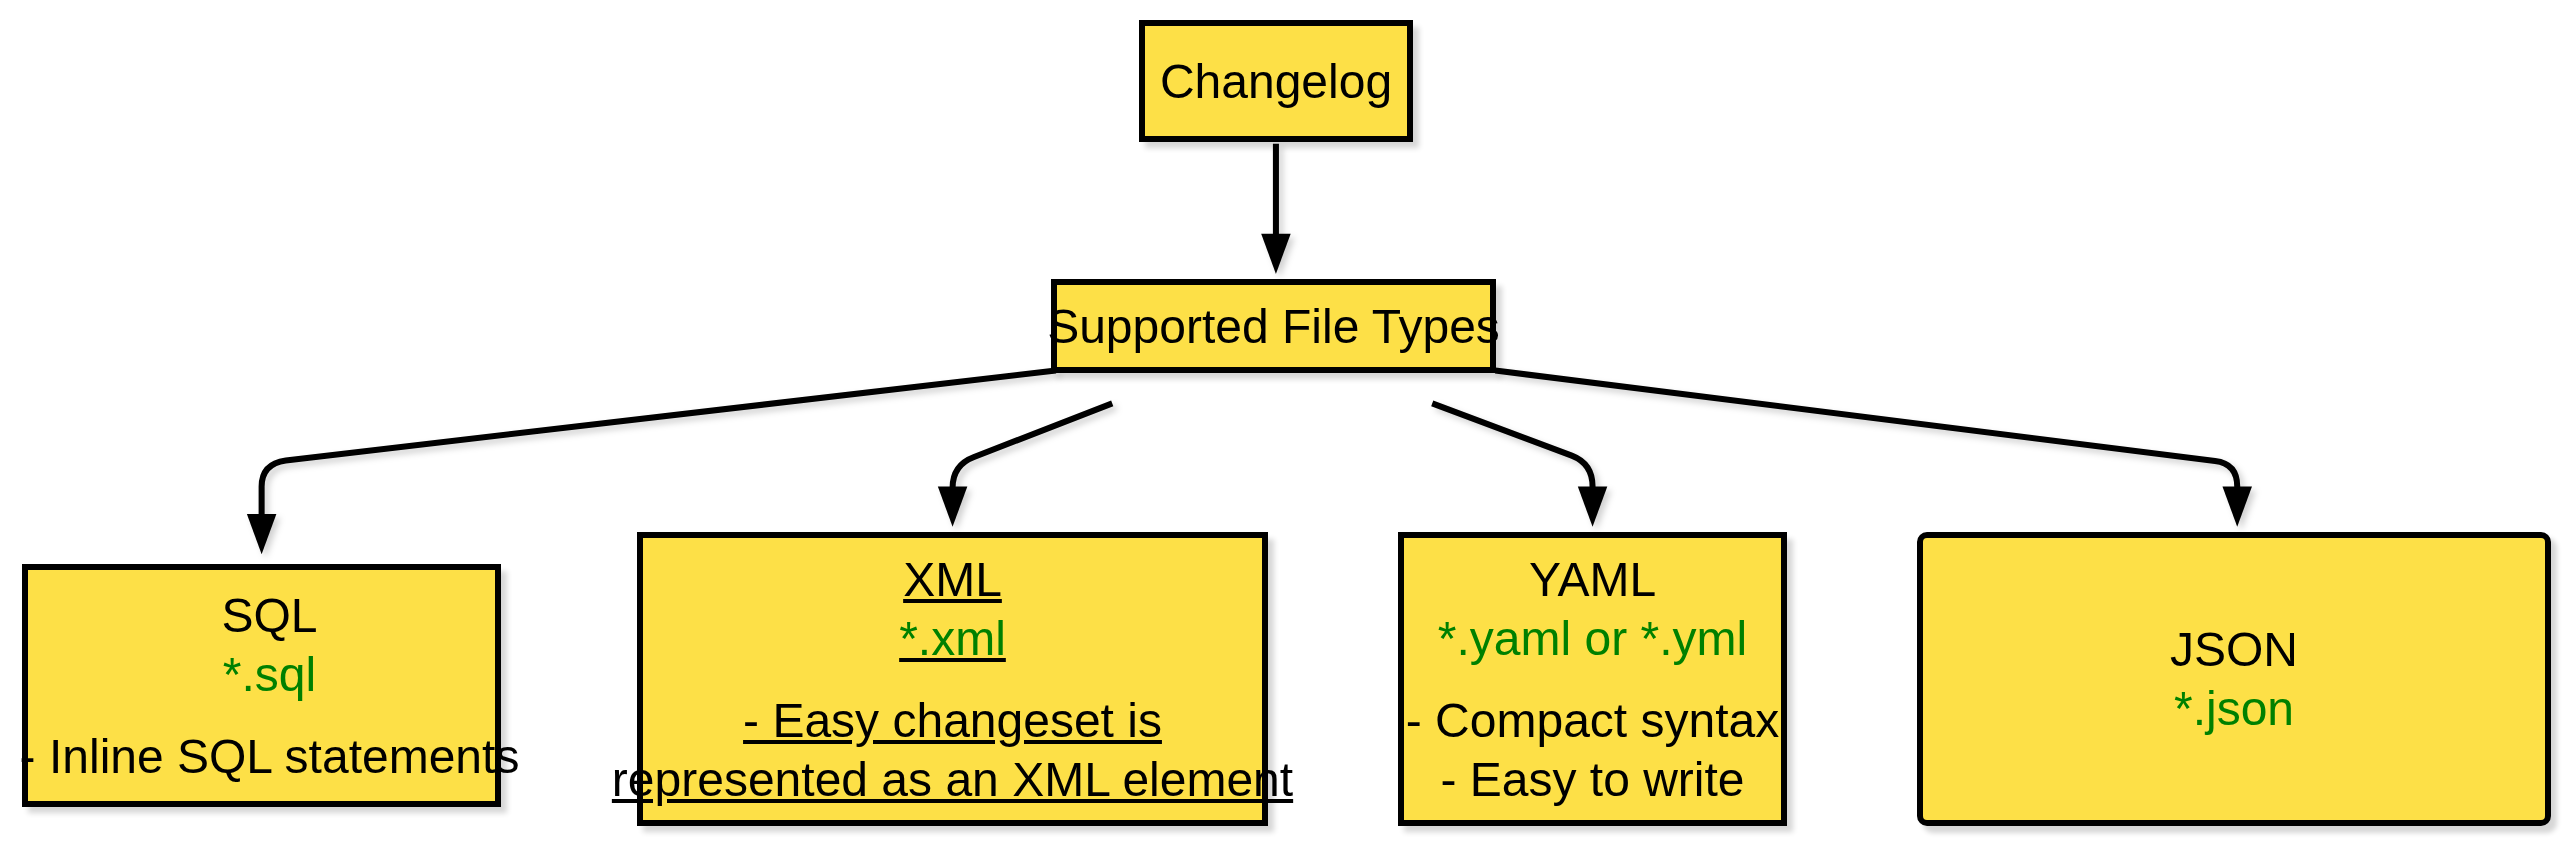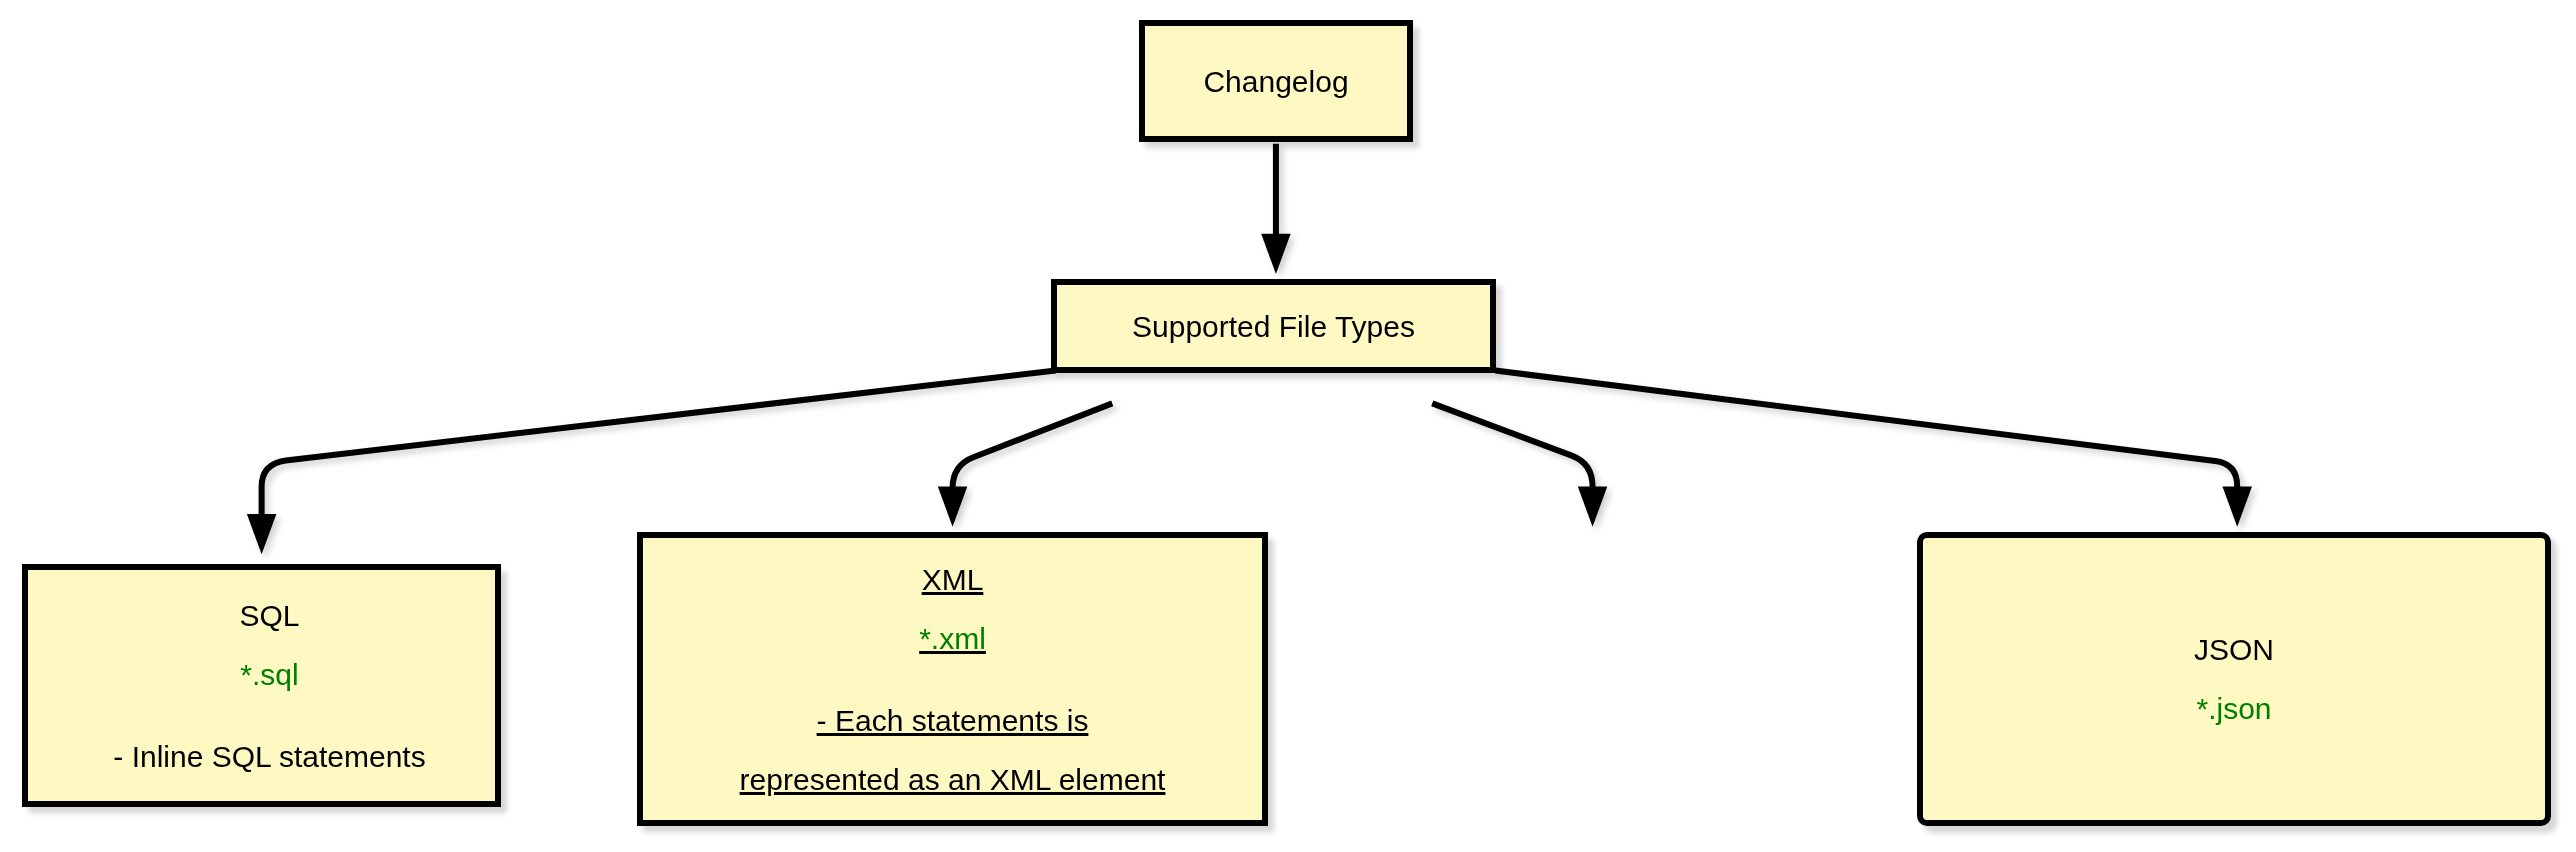--- a/index.html
+++ b/index.html
@@ -15,25 +15,25 @@
   svg.connectors {
     position: absolute; left: 0; top: 0;
     filter: drop-shadow(4px 4.7px 3.4px rgba(0,0,0,0.18));
   }
   svg.connectors path {
     fill: none; stroke: #000000; stroke-width: 9px;
   }
   svg.connectors polygon { fill: #000000; stroke: none; }
   .node {
     position: absolute; box-sizing: border-box;
-    background: #fef9c3; border: 6px solid #000000;
+    background: #fde047; border: 6px solid #000000;
     box-shadow: 6px 6.7px 5.4px rgba(0,0,0,0.16);
     display: flex; flex-direction: column;
     align-items: center; justify-content: center;
-    text-align: center; font-size: 30px; line-height: 59px;
+    text-align: center; font-size: 48px; line-height: 59px;
     white-space: nowrap;
   }
   .node .pattern { color: #008000; }
   .node .desc { margin-top: 23px; }
   .node-changelog { left: 1139px; top: 20px;  width: 274px; height: 122px; }
   .node-supported { left: 1051px; top: 279px; width: 445px; height: 94px; }
   .node-sql  { left: 22px;   top: 564px; width: 479px; height: 243px; padding-left: 16px; }
   .node-xml  { left: 637px;  top: 532px; width: 631px; height: 294px; text-decoration: underline; }
   .node-yaml { left: 1398px; top: 532px; width: 389px; height: 294px; }
   .node-json { left: 1917px; top: 532px; width: 634px; height: 294px; border-radius: 10px; }
@@ -84,25 +84,33 @@
     <div class="pattern">*.sql</div>
     <div class="desc">
       <div>- Inline SQL statements</div>
     </div>
   </div>
 
   <div class="node node-xml">
     <div class="title">XML</div>
     <div class="pattern">*.xml</div>
     <div class="desc">
-      <div>- Each statements is</div>
+      <div>- Easy changeset is</div>
       <div>represented as an XML element</div>
     </div>
   </div>
 
+  <div class="node node-yaml">
+    <div class="title">YAML</div>
+    <div class="pattern">*.yaml or *.yml</div>
+    <div class="desc">
+      <div>- Compact syntax</div>
+      <div>- Easy to write</div>
+    </div>
+  </div>
 
   <div class="node node-json">
     <div class="title">JSON</div>
     <div class="pattern">*.json</div>
   </div>
 
 </div>
 
 
 </body></html>

